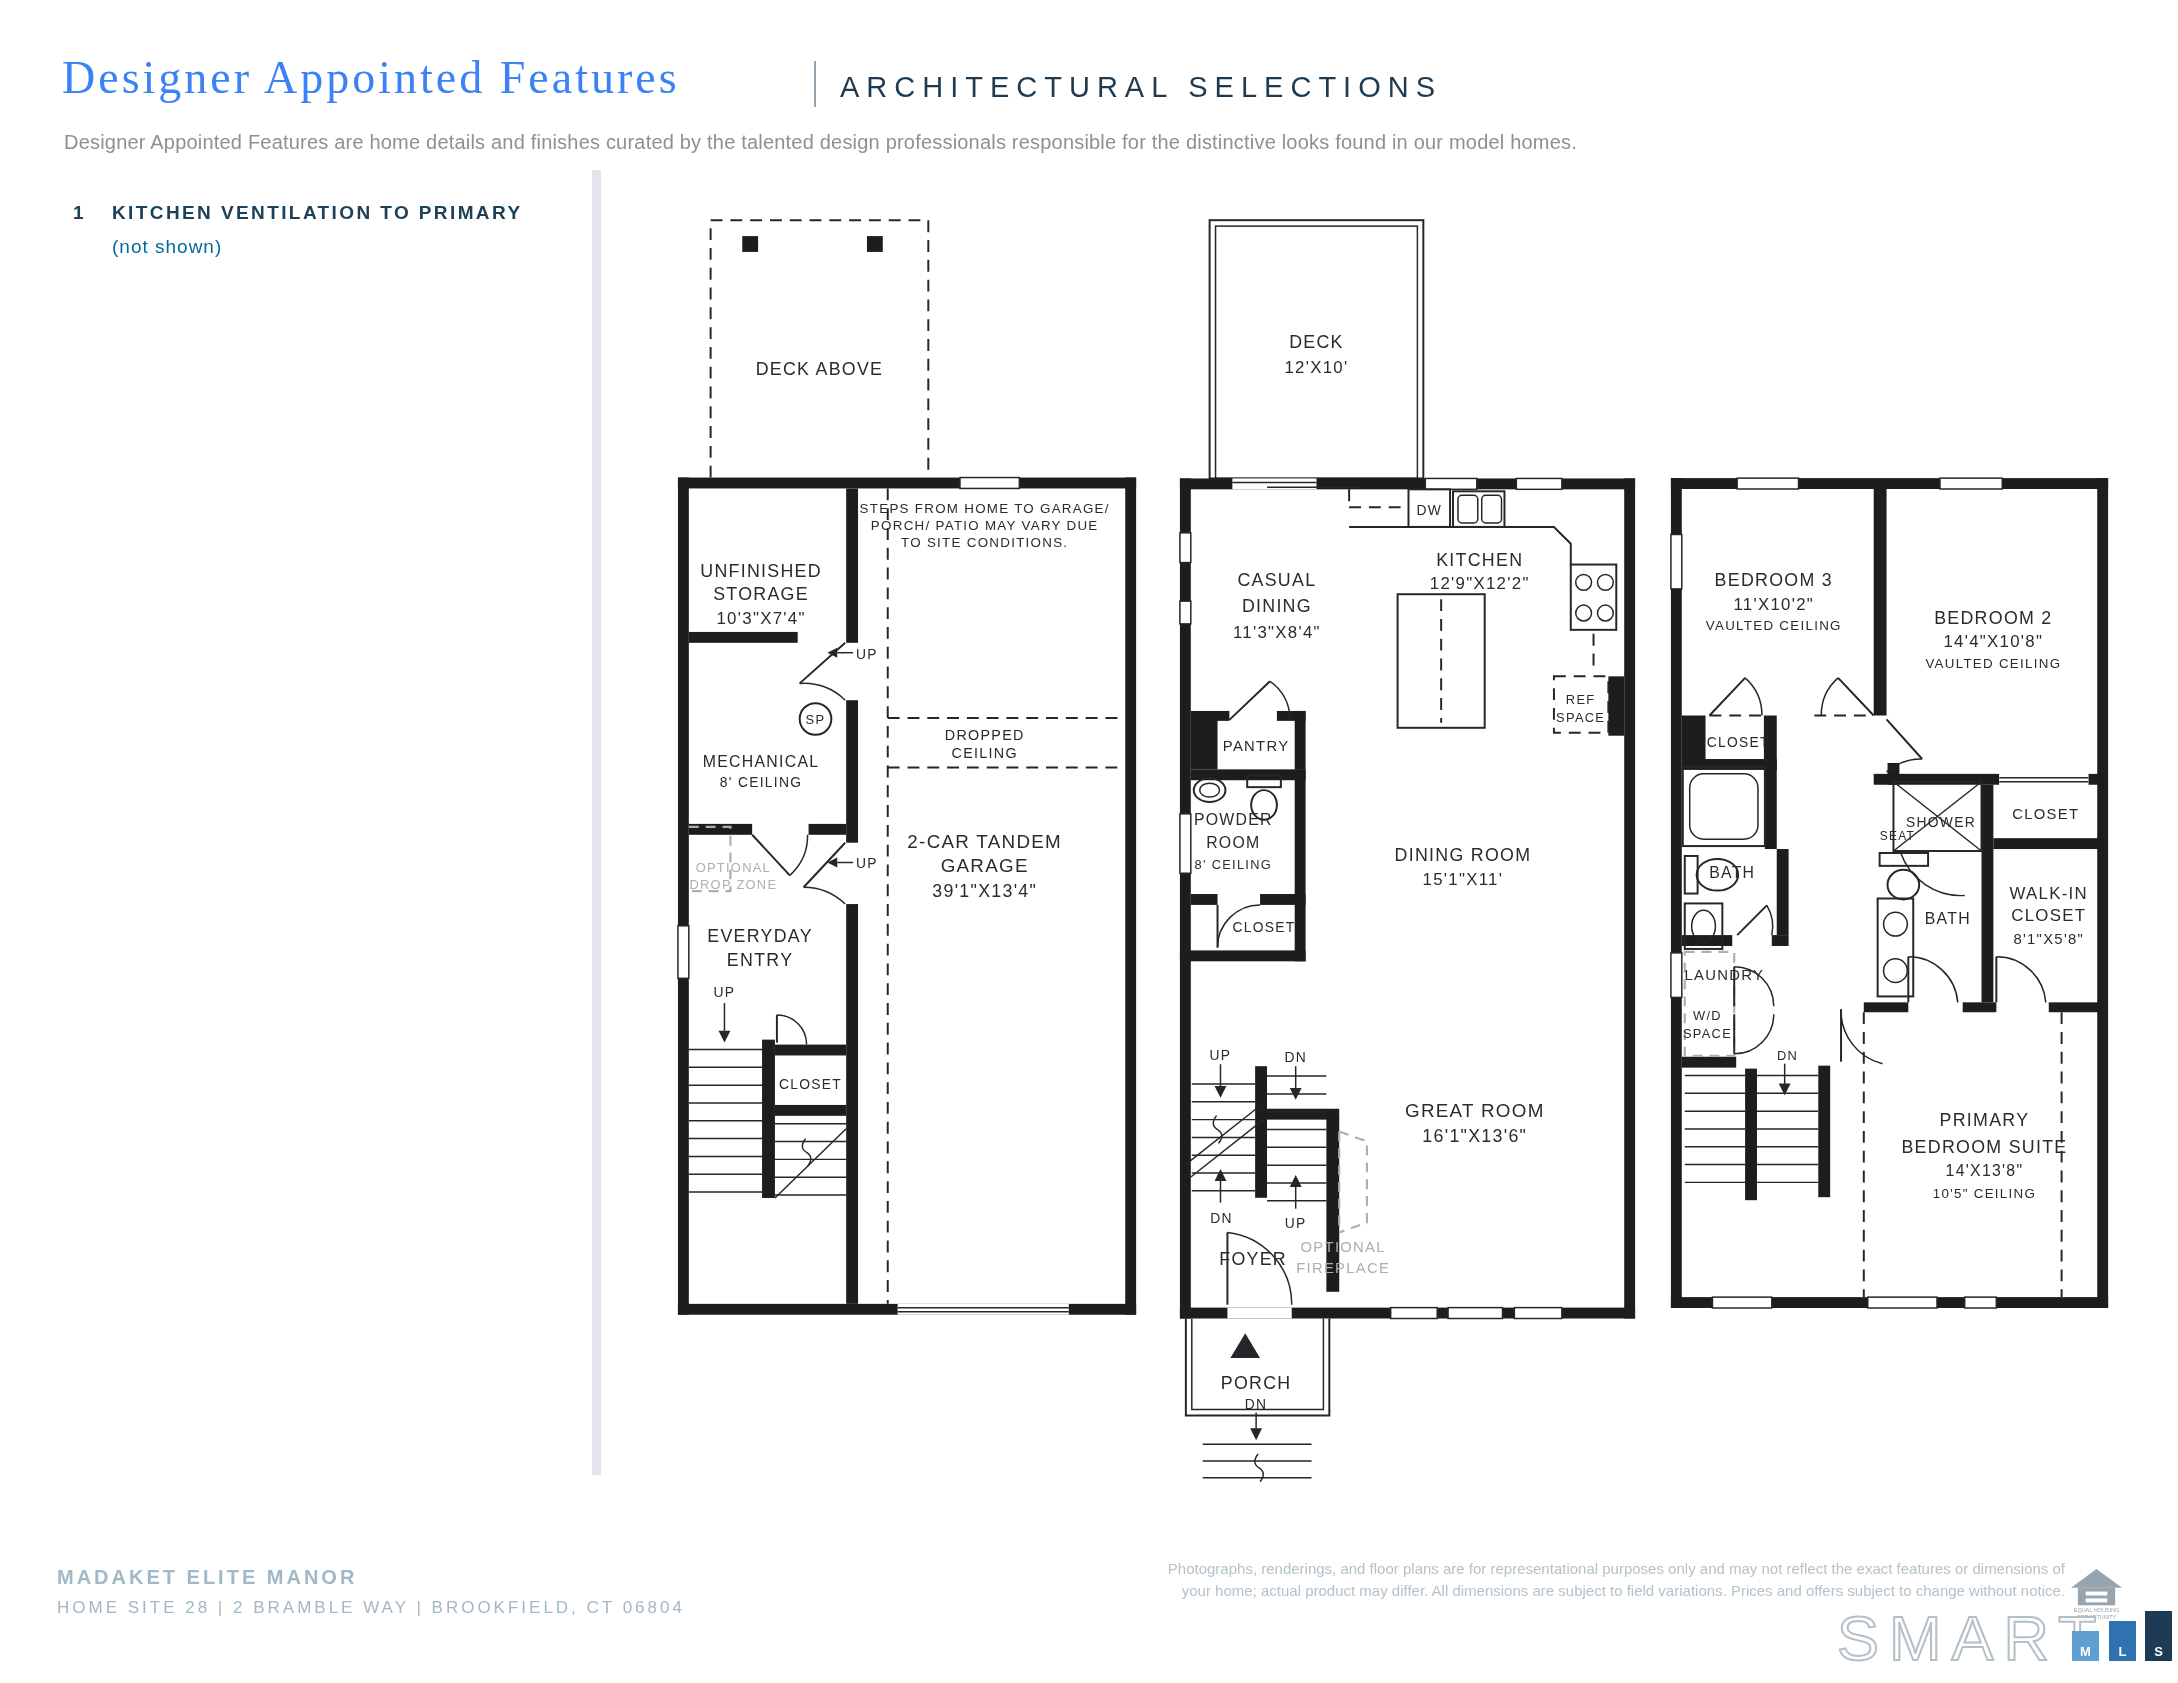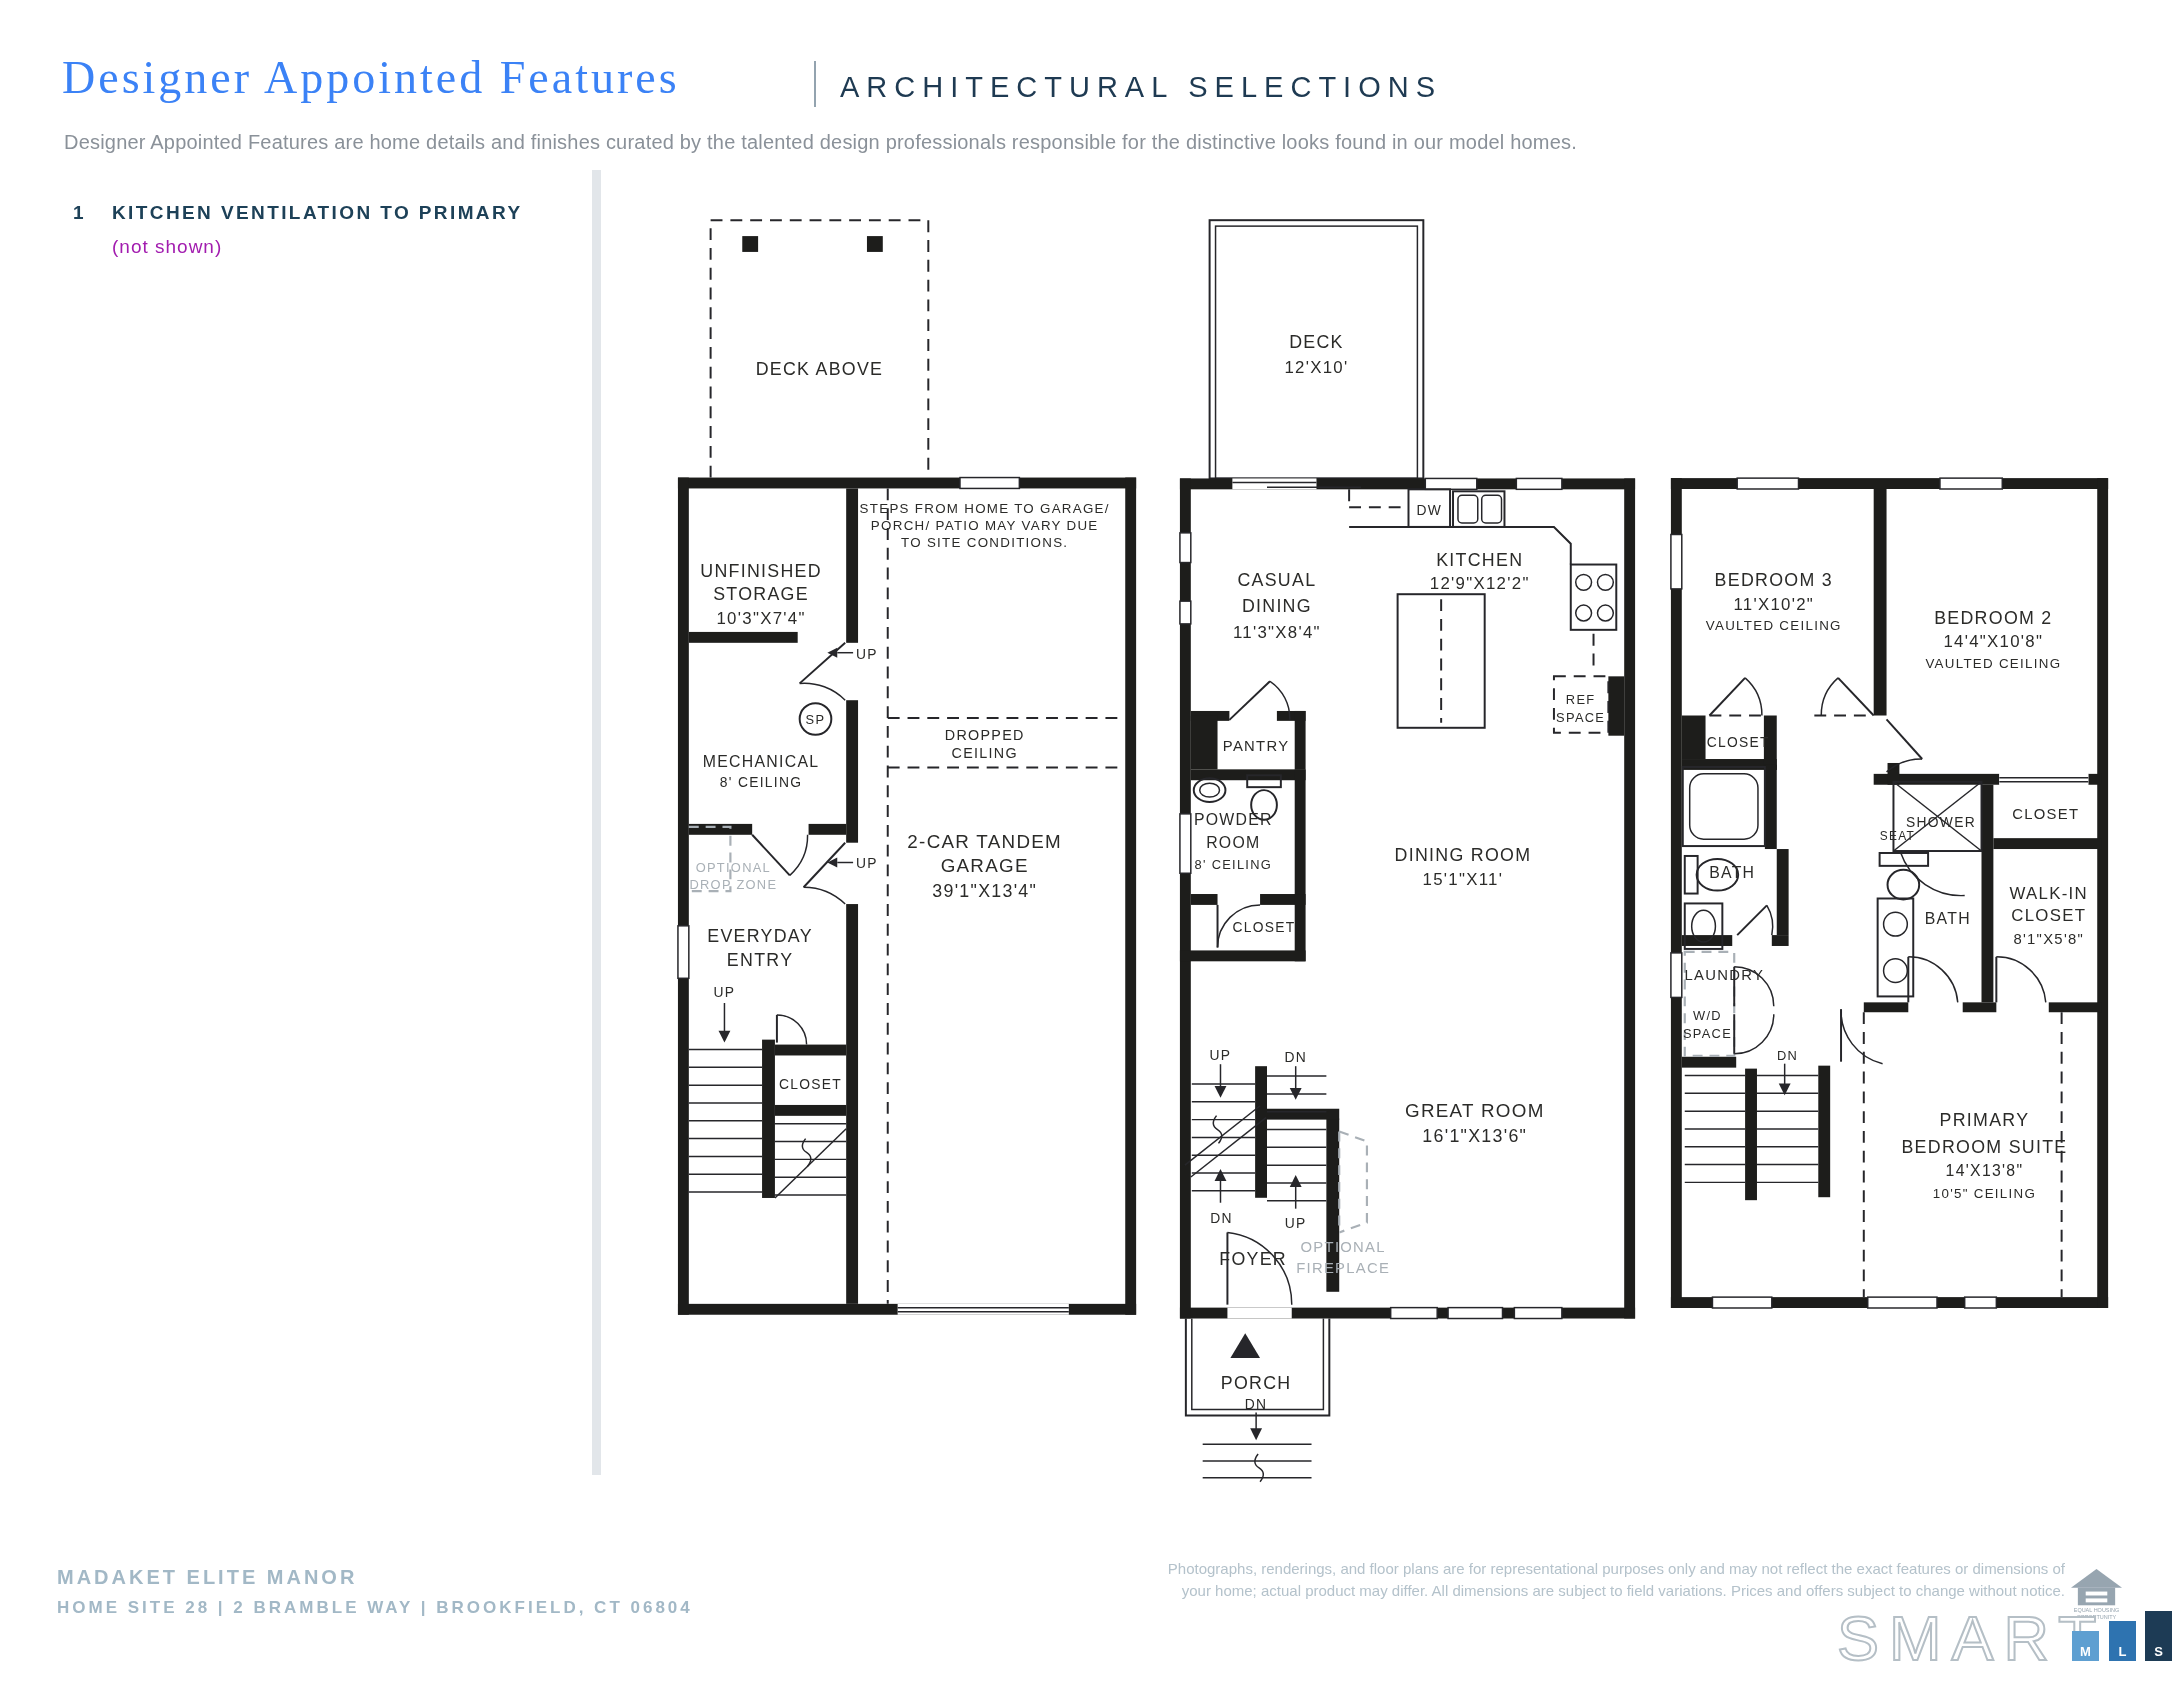--- a/index.html
+++ b/index.html
@@ -8,35 +8,35 @@
   .abs{position:absolute;}
   
   .title{left:62px;top:51px;font-family:"Liberation Serif",serif;font-size:46px;
          letter-spacing:3px;color:#3b82f6;font-weight:400;}
   .titlebar{left:814px;top:61px;width:2px;height:46px;background:#93a3af;}
   .section{left:840px;top:71px;font-size:29px;letter-spacing:7px;color:#1e3a52;font-weight:500;}
   .tagline{left:64px;top:131px;font-size:20px;color:#8a9199;letter-spacing:0.2px;}
   
   .featnum{left:73px;top:202px;font-size:19px;font-weight:bold;color:#1d4158;}
   .feattitle{left:112px;top:202px;font-size:19px;font-weight:bold;letter-spacing:2.4px;color:#1d4158;}
-  .featnote{left:112px;top:236px;font-size:19px;color:#a21caf;letter-spacing:1px;}
+  .featnote{left:112px;top:236px;font-size:19px;color:#0369a1;letter-spacing:1px;}
   .vdiv{left:592px;top:170px;width:9px;height:1305px;background:#e2e6ea;}
   
   svg .w{fill:#1d1d1b;}
   svg .t{fill:none;stroke:#26262a;stroke-width:2;}
   svg .t15{fill:none;stroke:#26262a;stroke-width:1.5;}
   svg .d{fill:none;stroke:#26262a;stroke-width:2;stroke-dasharray:12 8;}
   svg .gd{fill:none;stroke:#a9b0b6;stroke-width:2.2;stroke-dasharray:10 7;}
   svg text{font-family:"Liberation Sans",sans-serif;}
   svg .lb{fill:#2b2b29;letter-spacing:1.3px;text-anchor:middle;}
   svg .gl{fill:#a9b0b6;}
   svg .ah{fill:#26262a;}
   
   .community{left:57px;top:1566px;font-size:20px;font-weight:bold;letter-spacing:3px;color:#a2b8c6;}
-  .address{left:57px;top:1598px;font-size:17px;font-weight:bold;letter-spacing:3px;color:#a2b8c6;text-align:center;}
+  .address{left:57px;top:1598px;font-size:17px;font-weight:normal;letter-spacing:3px;color:#a2b8c6;text-align:center;}
   .disclaimer{right:113px;top:1558px;text-align:right;font-size:15px;line-height:22px;color:#b4c2cb;}
   .smart{left:1837px;top:1602px;font-size:63px;letter-spacing:10px;color:#ffffff;
          -webkit-text-stroke:2px #b5bfc6;font-weight:400;}
   .bar{position:absolute;display:flex;align-items:flex-end;justify-content:center;
        width:27px;color:#fff;font-size:13px;font-weight:bold;padding-bottom:2px;box-sizing:border-box;}
   .bar-m{left:2072px;top:1631px;height:30px;background:#5E9FD1;}
   .bar-l{left:2109px;top:1621px;height:40px;background:#2E73B0;}
   .bar-s{left:2145px;top:1611px;height:50px;background:#1D3B55;}
 </style>
 </head>

